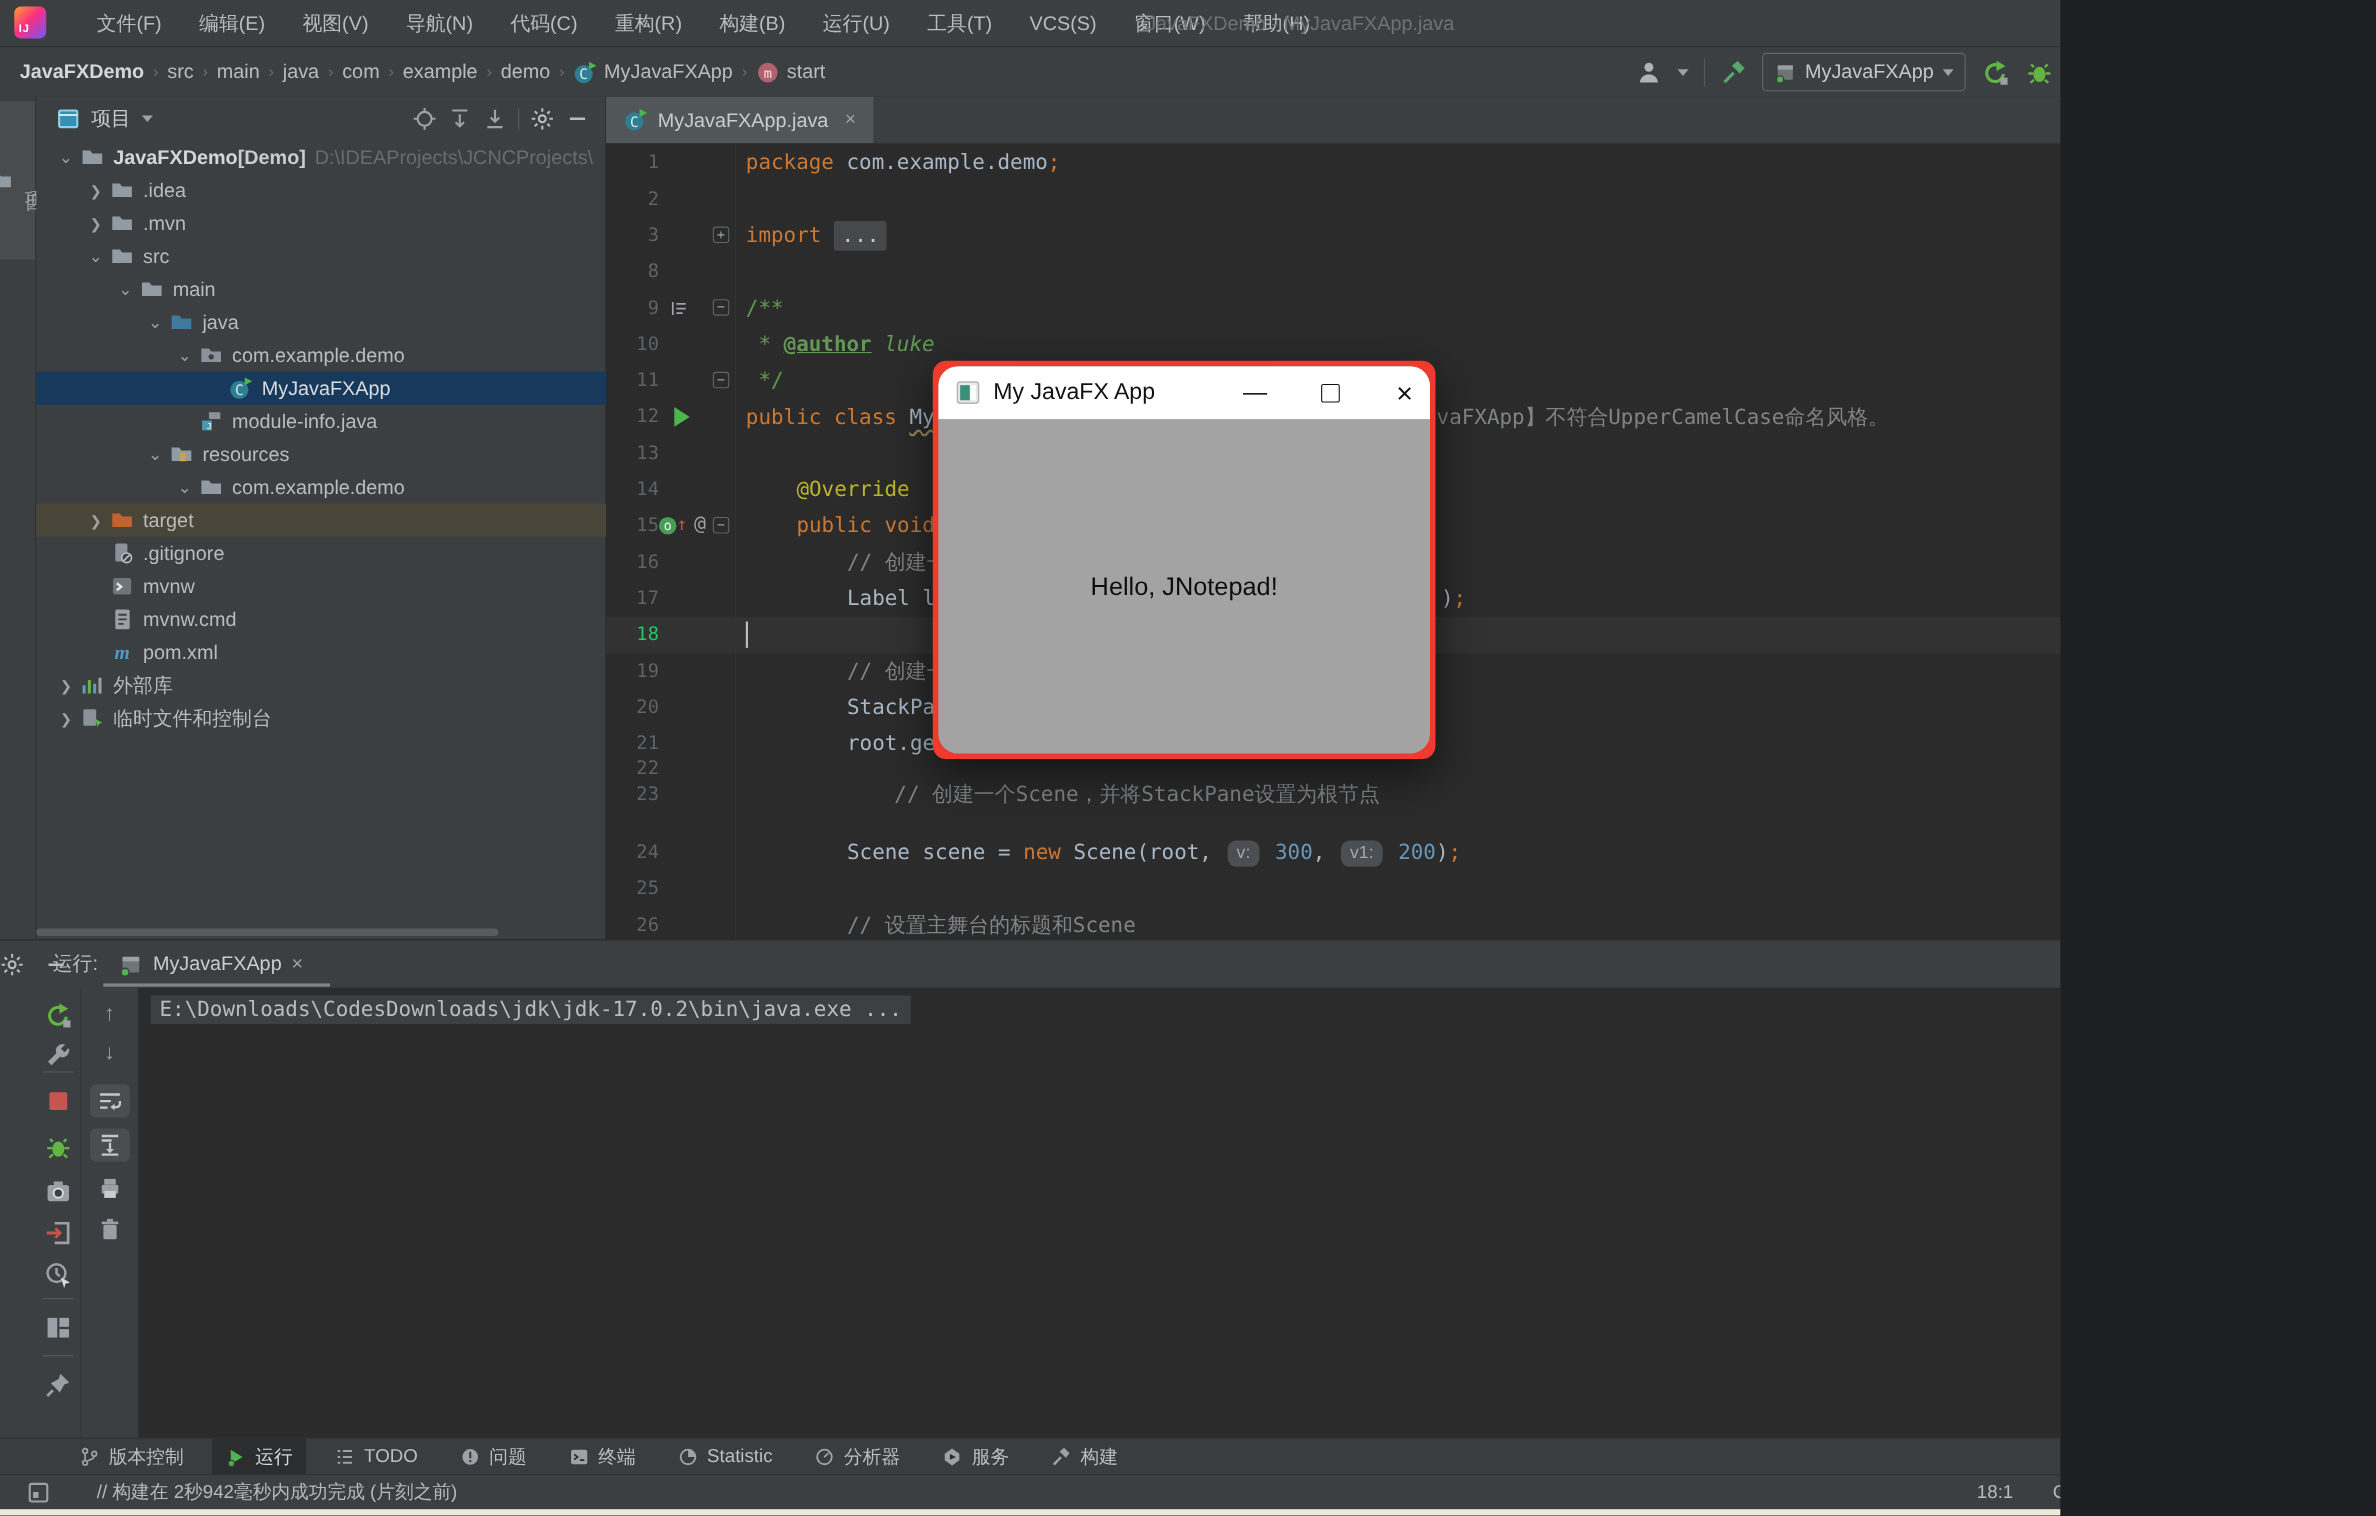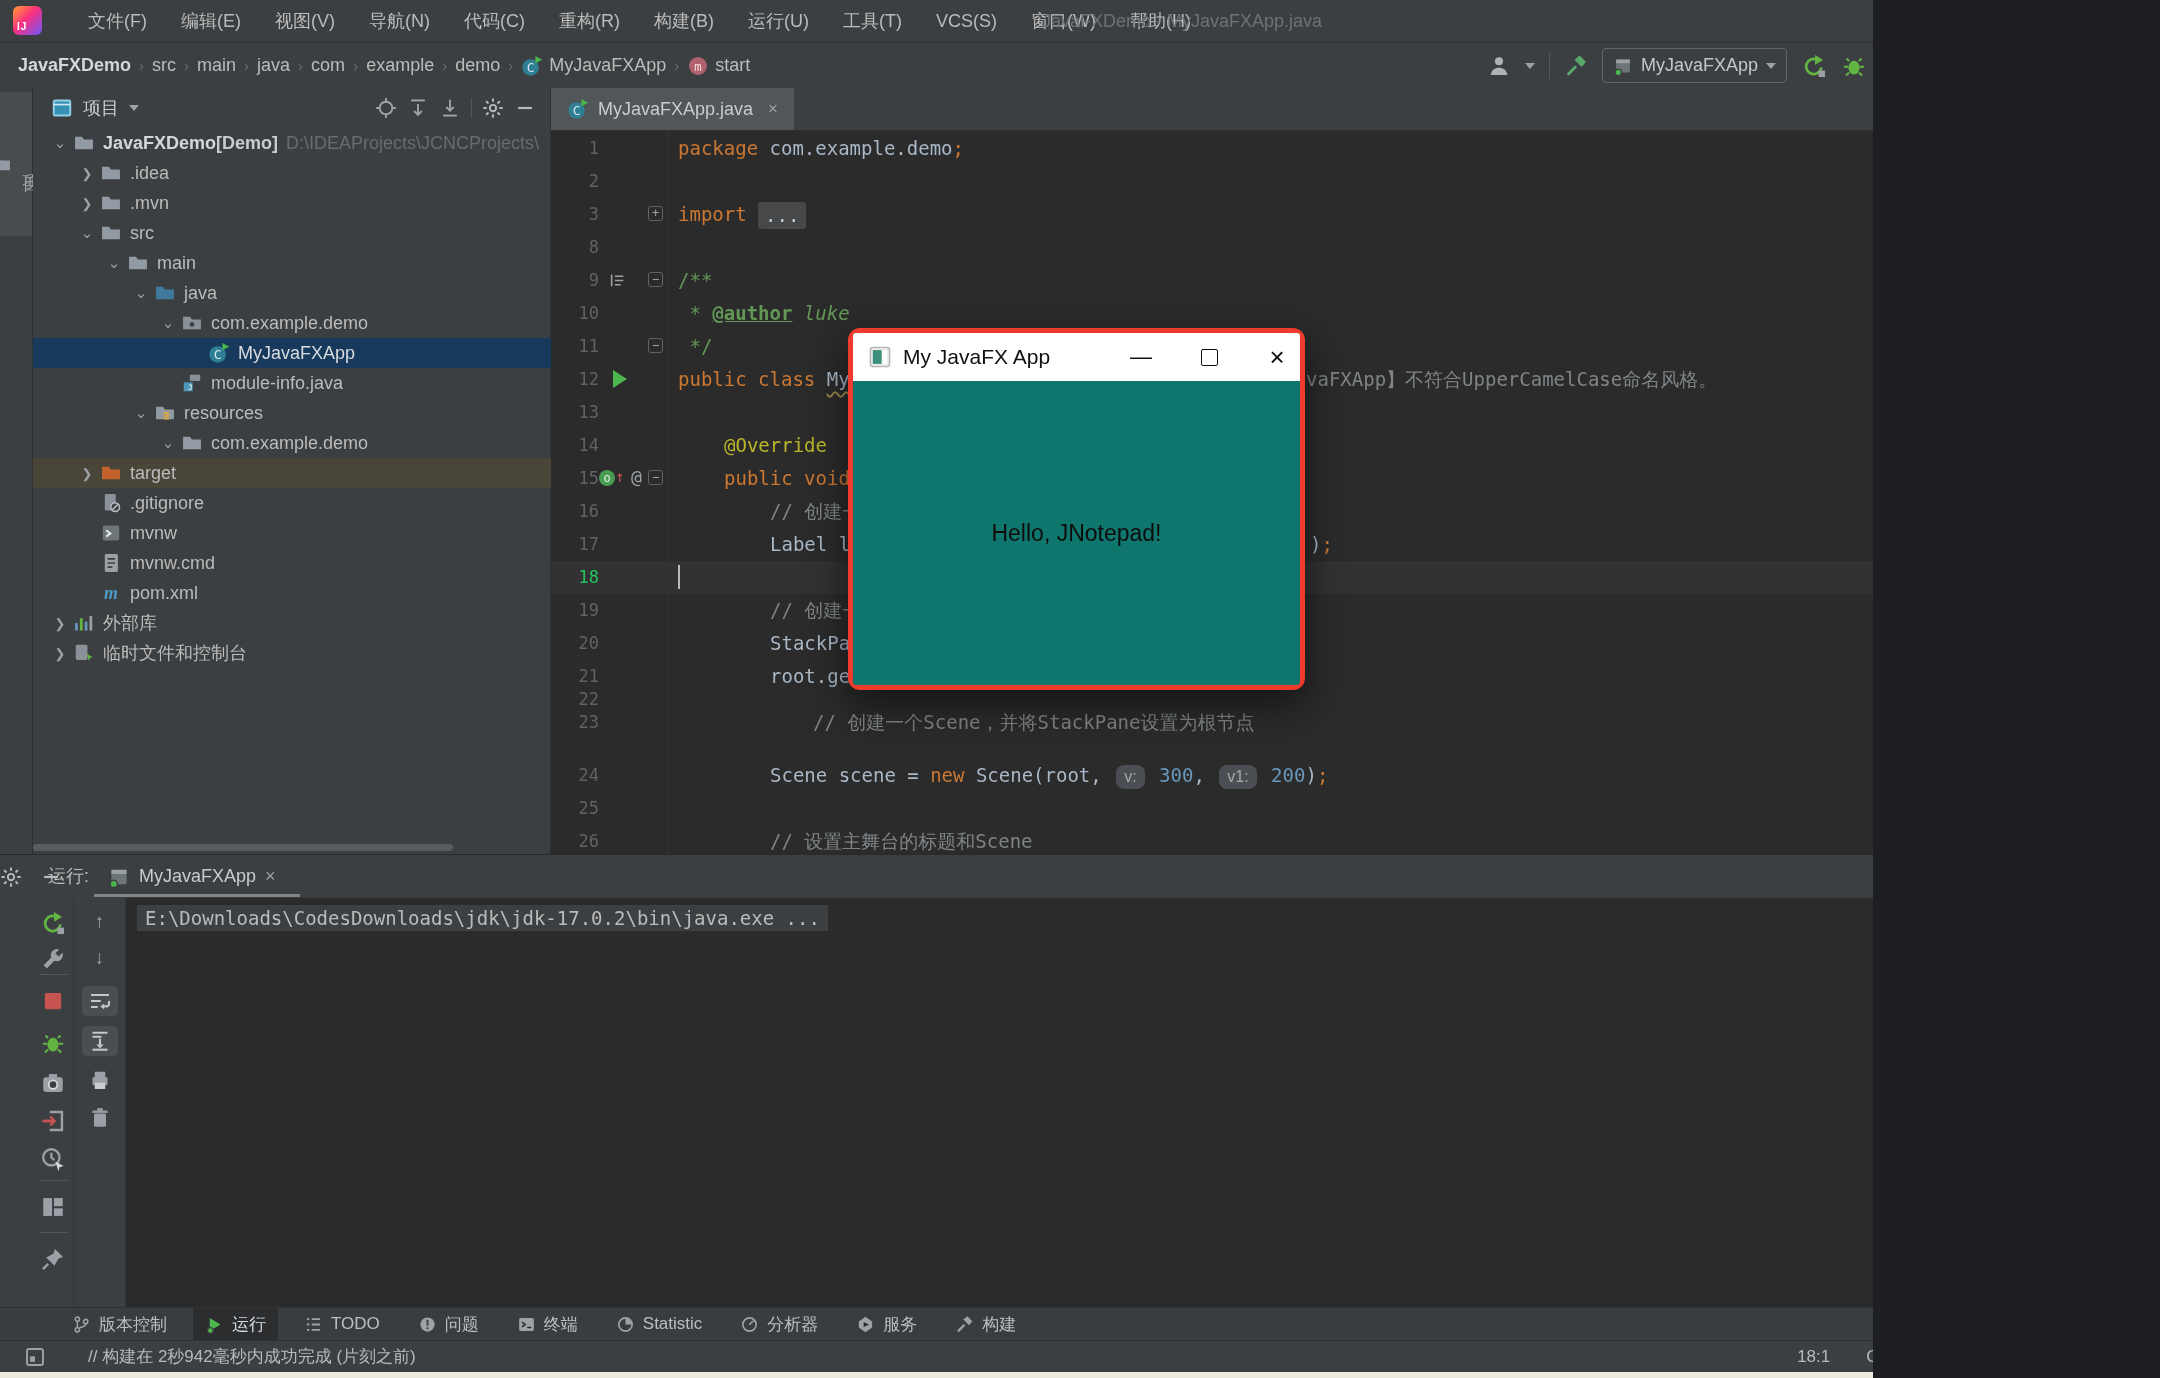--- a/index.html
+++ b/index.html
@@ -110,21 +110,21 @@
   #statusbar{left:0;top:1340px;width:2160px;height:32px;background:#3c3f41;border-top:1px solid #2f3133;font-size:17px;color:#b6babd;}
   #stmsg{left:88px;top:0;height:32px;line-height:32px;}
   #stswitch{left:24px;top:5px;}
   #stright{right:6px;top:0;height:32px;display:flex;align-items:center;gap:36px;}
   #lightstrip{left:0;top:1372px;width:2160px;height:6px;background:#ece9dd;}
   
   #rightstripe{left:2128px;top:88px;width:32px;height:1219px;background:#3c3f41;border-left:1px solid #2f3133;}
   
   #fxdialog{left:848px;top:328px;width:457px;height:362px;border-radius:12px;background:#ee3b2e;
             box-shadow:0 14px 40px rgba(0,0,0,.55);z-index:100;}
-  #fxwin{position:absolute;left:5px;top:5px;right:5px;bottom:5px;border-radius:3px;background:#0f766e;overflow:hidden;}
+  #fxwin{position:absolute;left:5px;top:5px;right:5px;bottom:5px;border-radius:18px;background:#a3a3a3;overflow:hidden;}
   #fxtitle{position:absolute;left:0;top:0;right:0;height:48px;background:#ffffff;display:flex;align-items:center;}
   #fxtitle .t{margin-left:12px;font-size:21px;color:#111;}
   .fxctl{position:absolute;top:0;width:52px;height:48px;display:flex;align-items:center;justify-content:center;color:#111;}
   #fxmax{border:1.6px solid #111;width:15px;height:15px;border-radius:2px;}
   #fxmsg{position:absolute;left:0;top:48px;right:0;bottom:0;display:flex;align-items:center;justify-content:center;
          font-size:23px;color:#0d0d0d;}
 </style>
 </head>
 <body>
 

